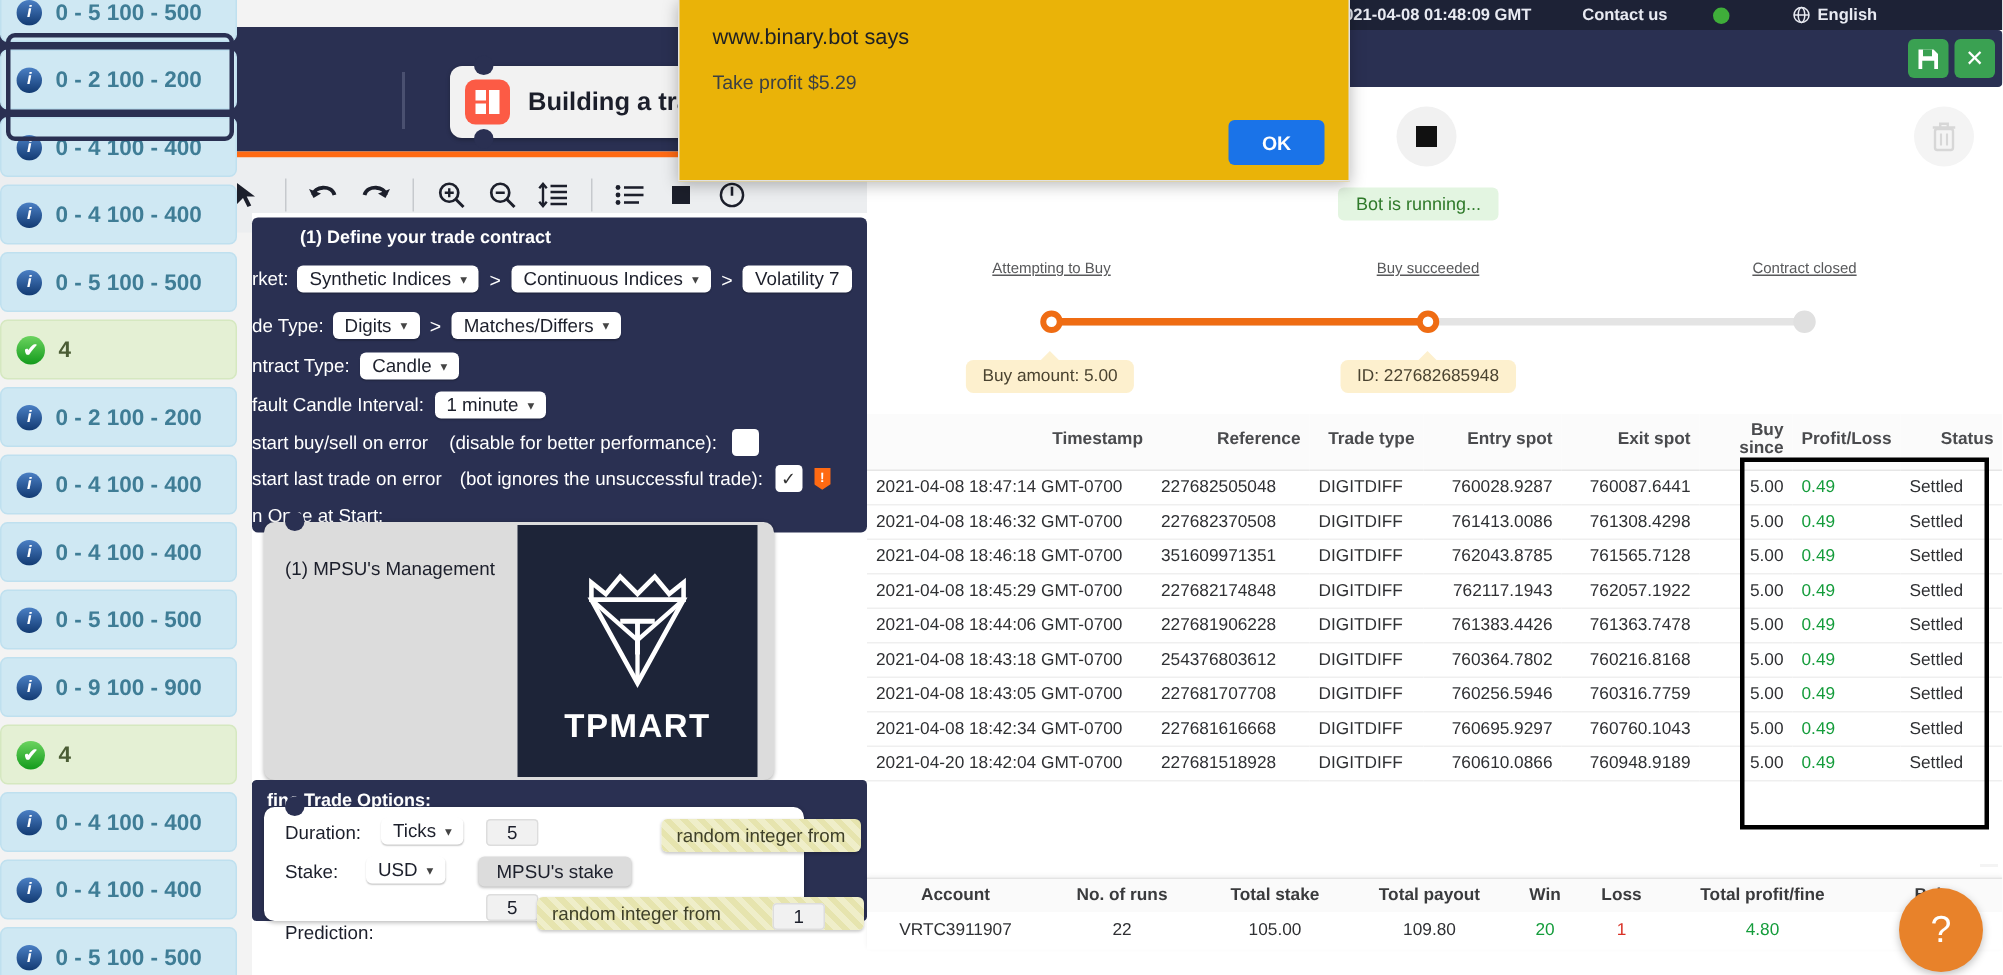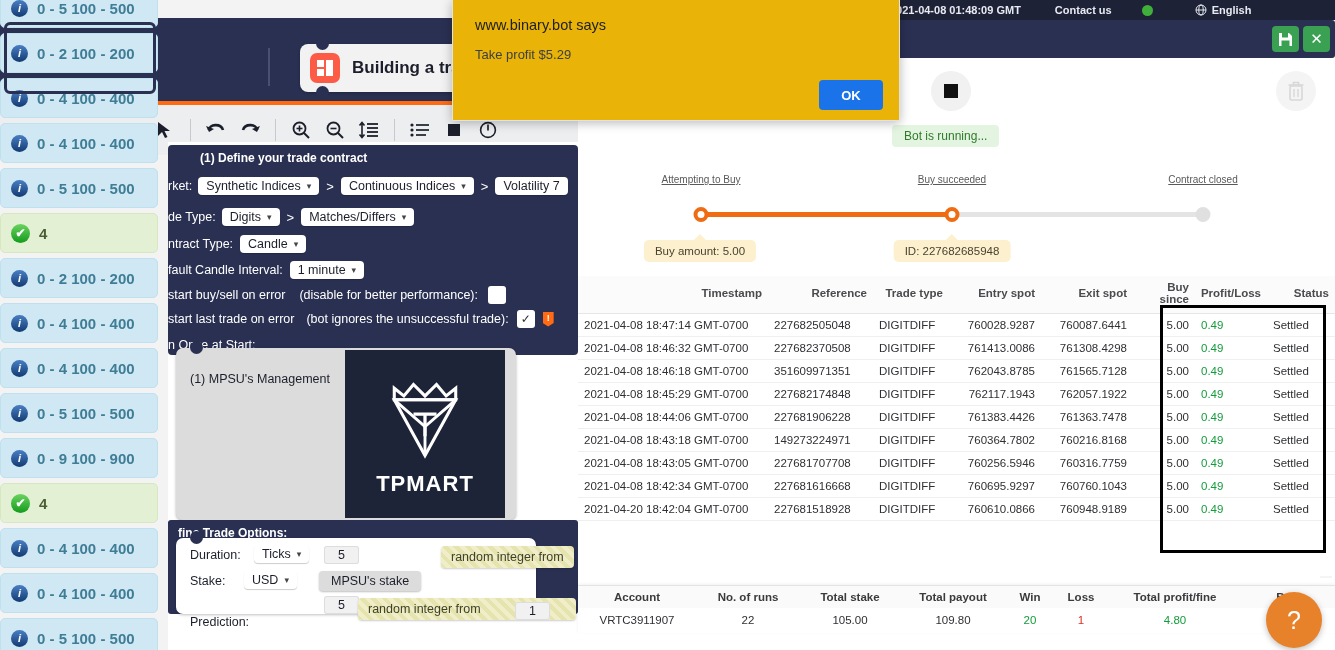--- a/index.html
+++ b/index.html
@@ -489,21 +489,21 @@
               <td>227681906228</td>
               <td>DIGITDIFF</td>
               <td class="c-num">761383.4426</td>
               <td class="c-num">761363.7478</td>
               <td class="c-num">5.00</td>
               <td class="pl">0.49</td>
               <td>Settled</td>
             </tr>
             <tr>
               <td>2021-04-08 18:43:18 GMT-0700</td>
-              <td>149273224971</td>
+              <td>254376803612</td>
               <td>DIGITDIFF</td>
               <td class="c-num">760364.7802</td>
               <td class="c-num">760216.8168</td>
               <td class="c-num">5.00</td>
               <td class="pl">0.49</td>
               <td>Settled</td>
             </tr>
             <tr>
               <td>2021-04-08 18:43:05 GMT-0700</td>
               <td>227681707708</td>

